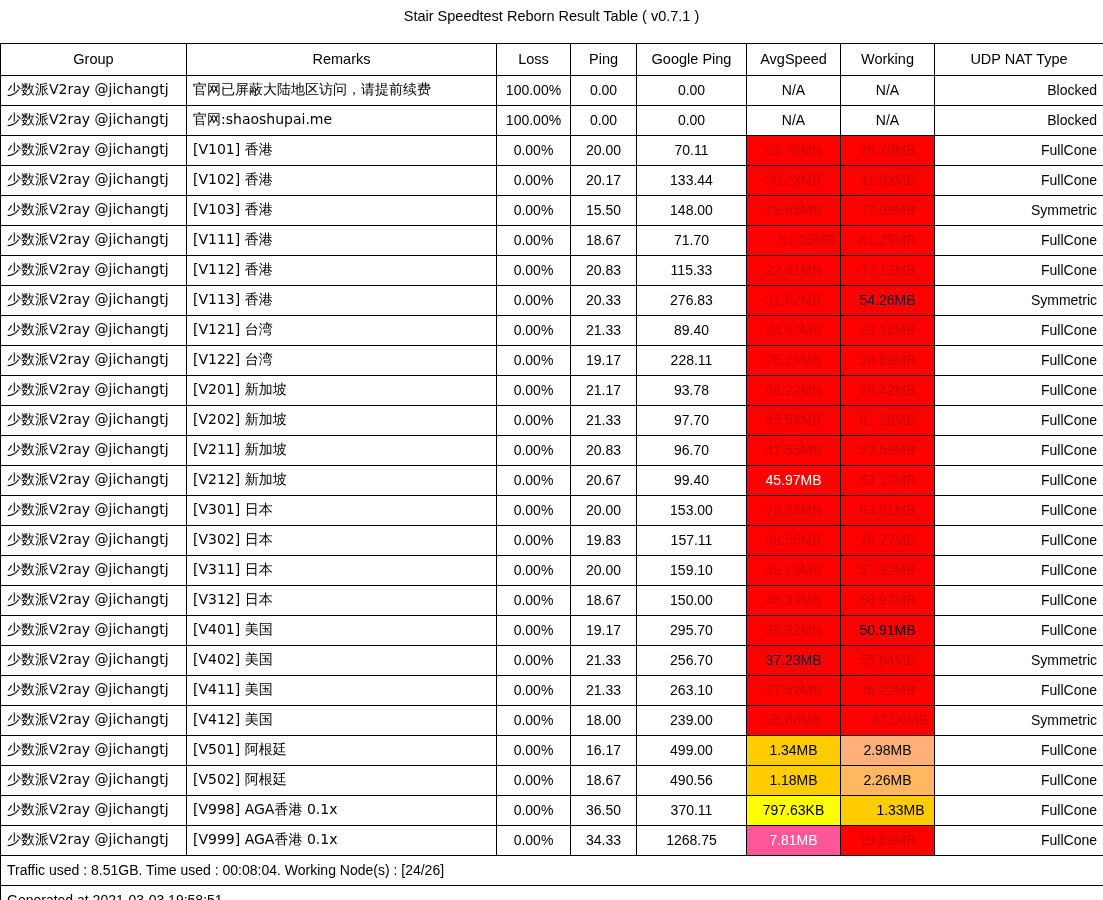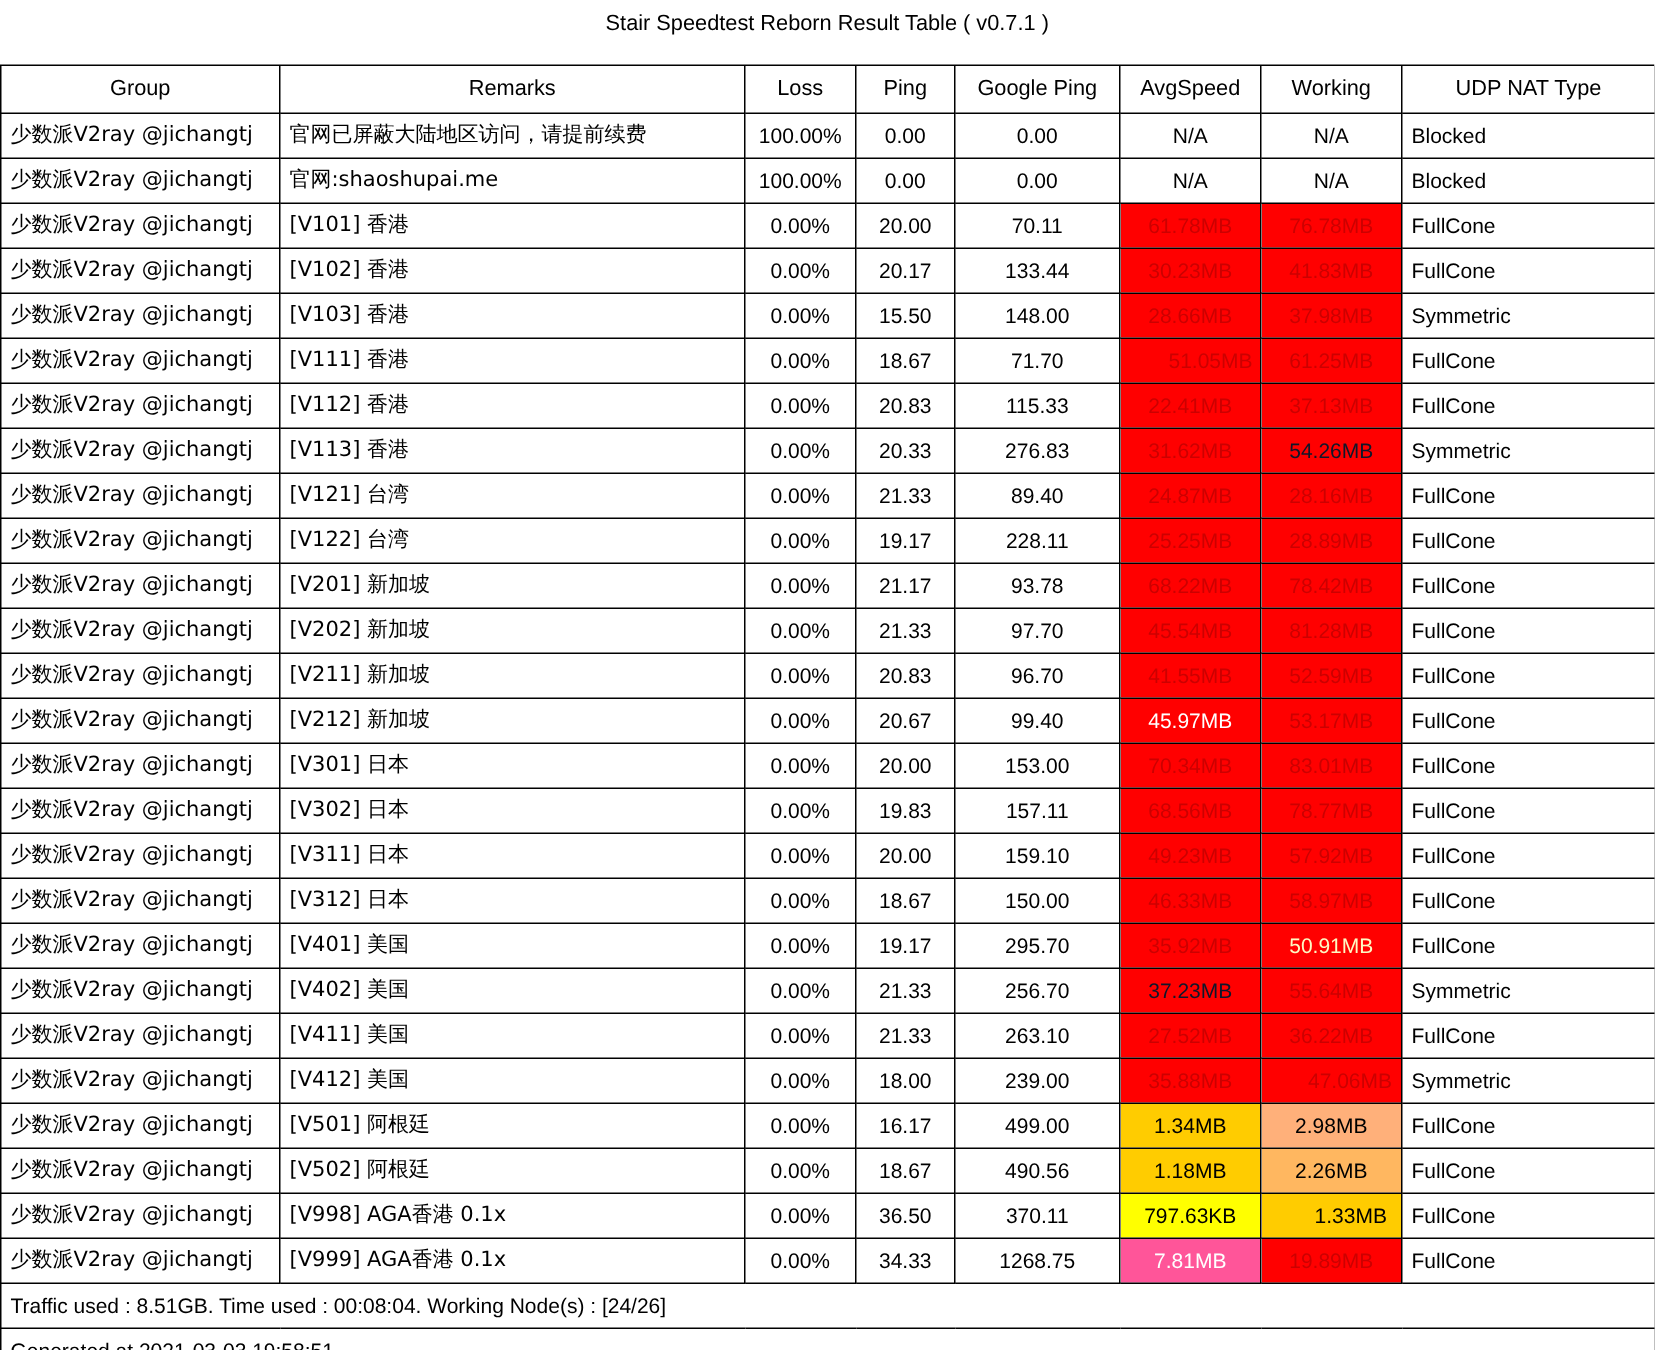--- a/index.html
+++ b/index.html
@@ -72,21 +72,21 @@
     text-align: left;
     padding-left: 6px;
   }
   td.num {
     text-align: center;
   }
   td.speed {
     text-align: center;
   }
   td.nat {
-    text-align: left;
+    text-align: right;
   }
   tfoot td {
     text-align: left;
     padding-left: 6px;
     height: 30px;
   }
   .footer-line {
     border-top: none;
   }
   .cjk {
@@ -304,21 +304,21 @@
           <td class="speed" style="background-color: rgb(255, 0, 0); color: rgb(204, 0, 0);">58.97MB</td>
           <td class="nat">FullCone</td>
         </tr>
         <tr>
           <td class="group cjk">少数派V2ray @jichangtj</td>
           <td class="remarks cjk">[V401] 美国</td>
           <td class="num">0.00%</td>
           <td class="num">19.17</td>
           <td class="num">295.70</td>
           <td class="speed" style="background-color: rgb(255, 0, 0); color: rgb(204, 0, 0);">35.92MB</td>
-          <td class="speed" style="background-color: rgb(255, 0, 0); color: #fef9c3;">50.91MB</td>
+          <td class="speed" style="background-color: rgb(255, 0, 0); color: #000000;">50.91MB</td>
           <td class="nat">FullCone</td>
         </tr>
         <tr>
           <td class="group cjk">少数派V2ray @jichangtj</td>
           <td class="remarks cjk">[V402] 美国</td>
           <td class="num">0.00%</td>
           <td class="num">21.33</td>
           <td class="num">256.70</td>
           <td class="speed" style="background-color: rgb(255, 0, 0); color: #0f172a;">37.23MB</td>
           <td class="speed" style="background-color: rgb(255, 0, 0); color: rgb(204, 0, 0);">55.64MB</td>

